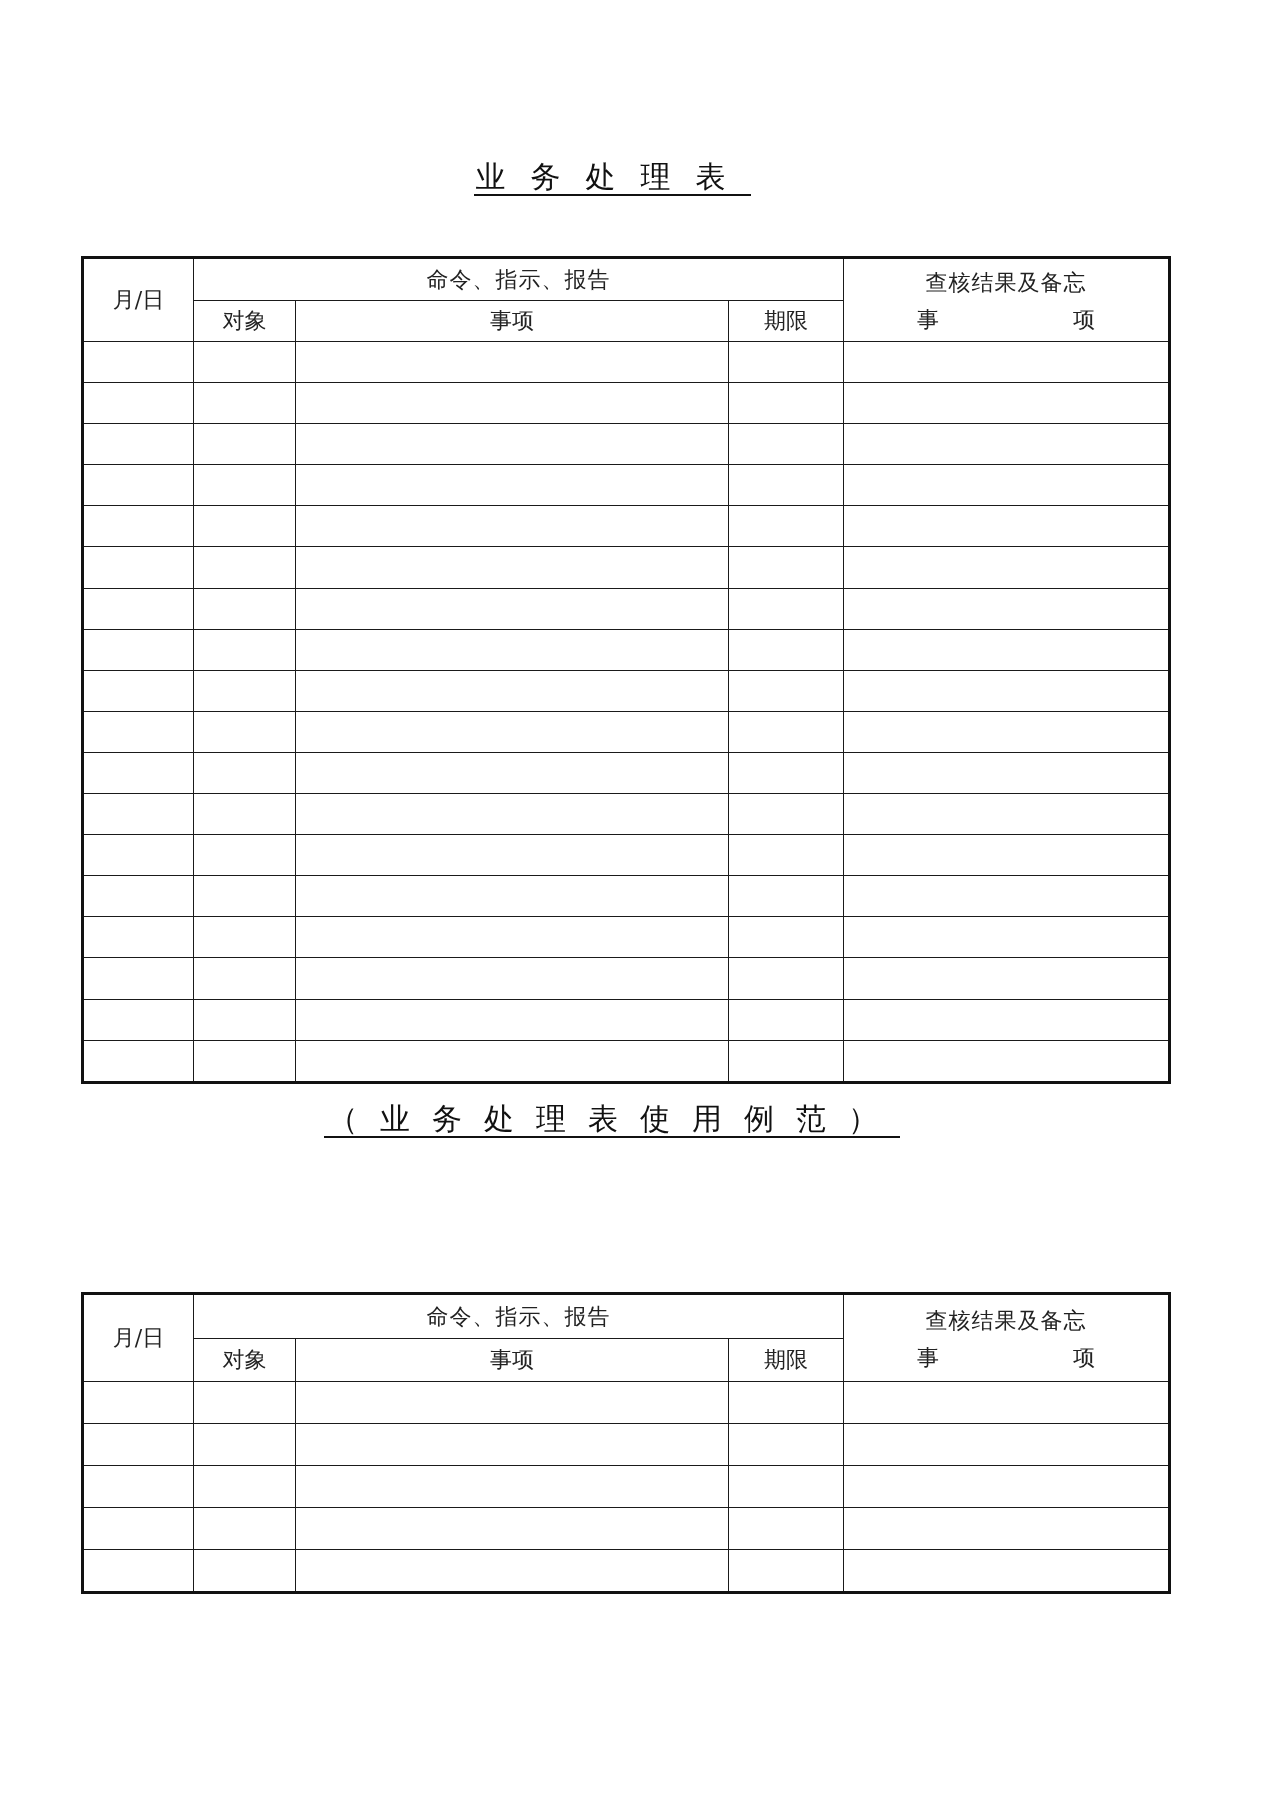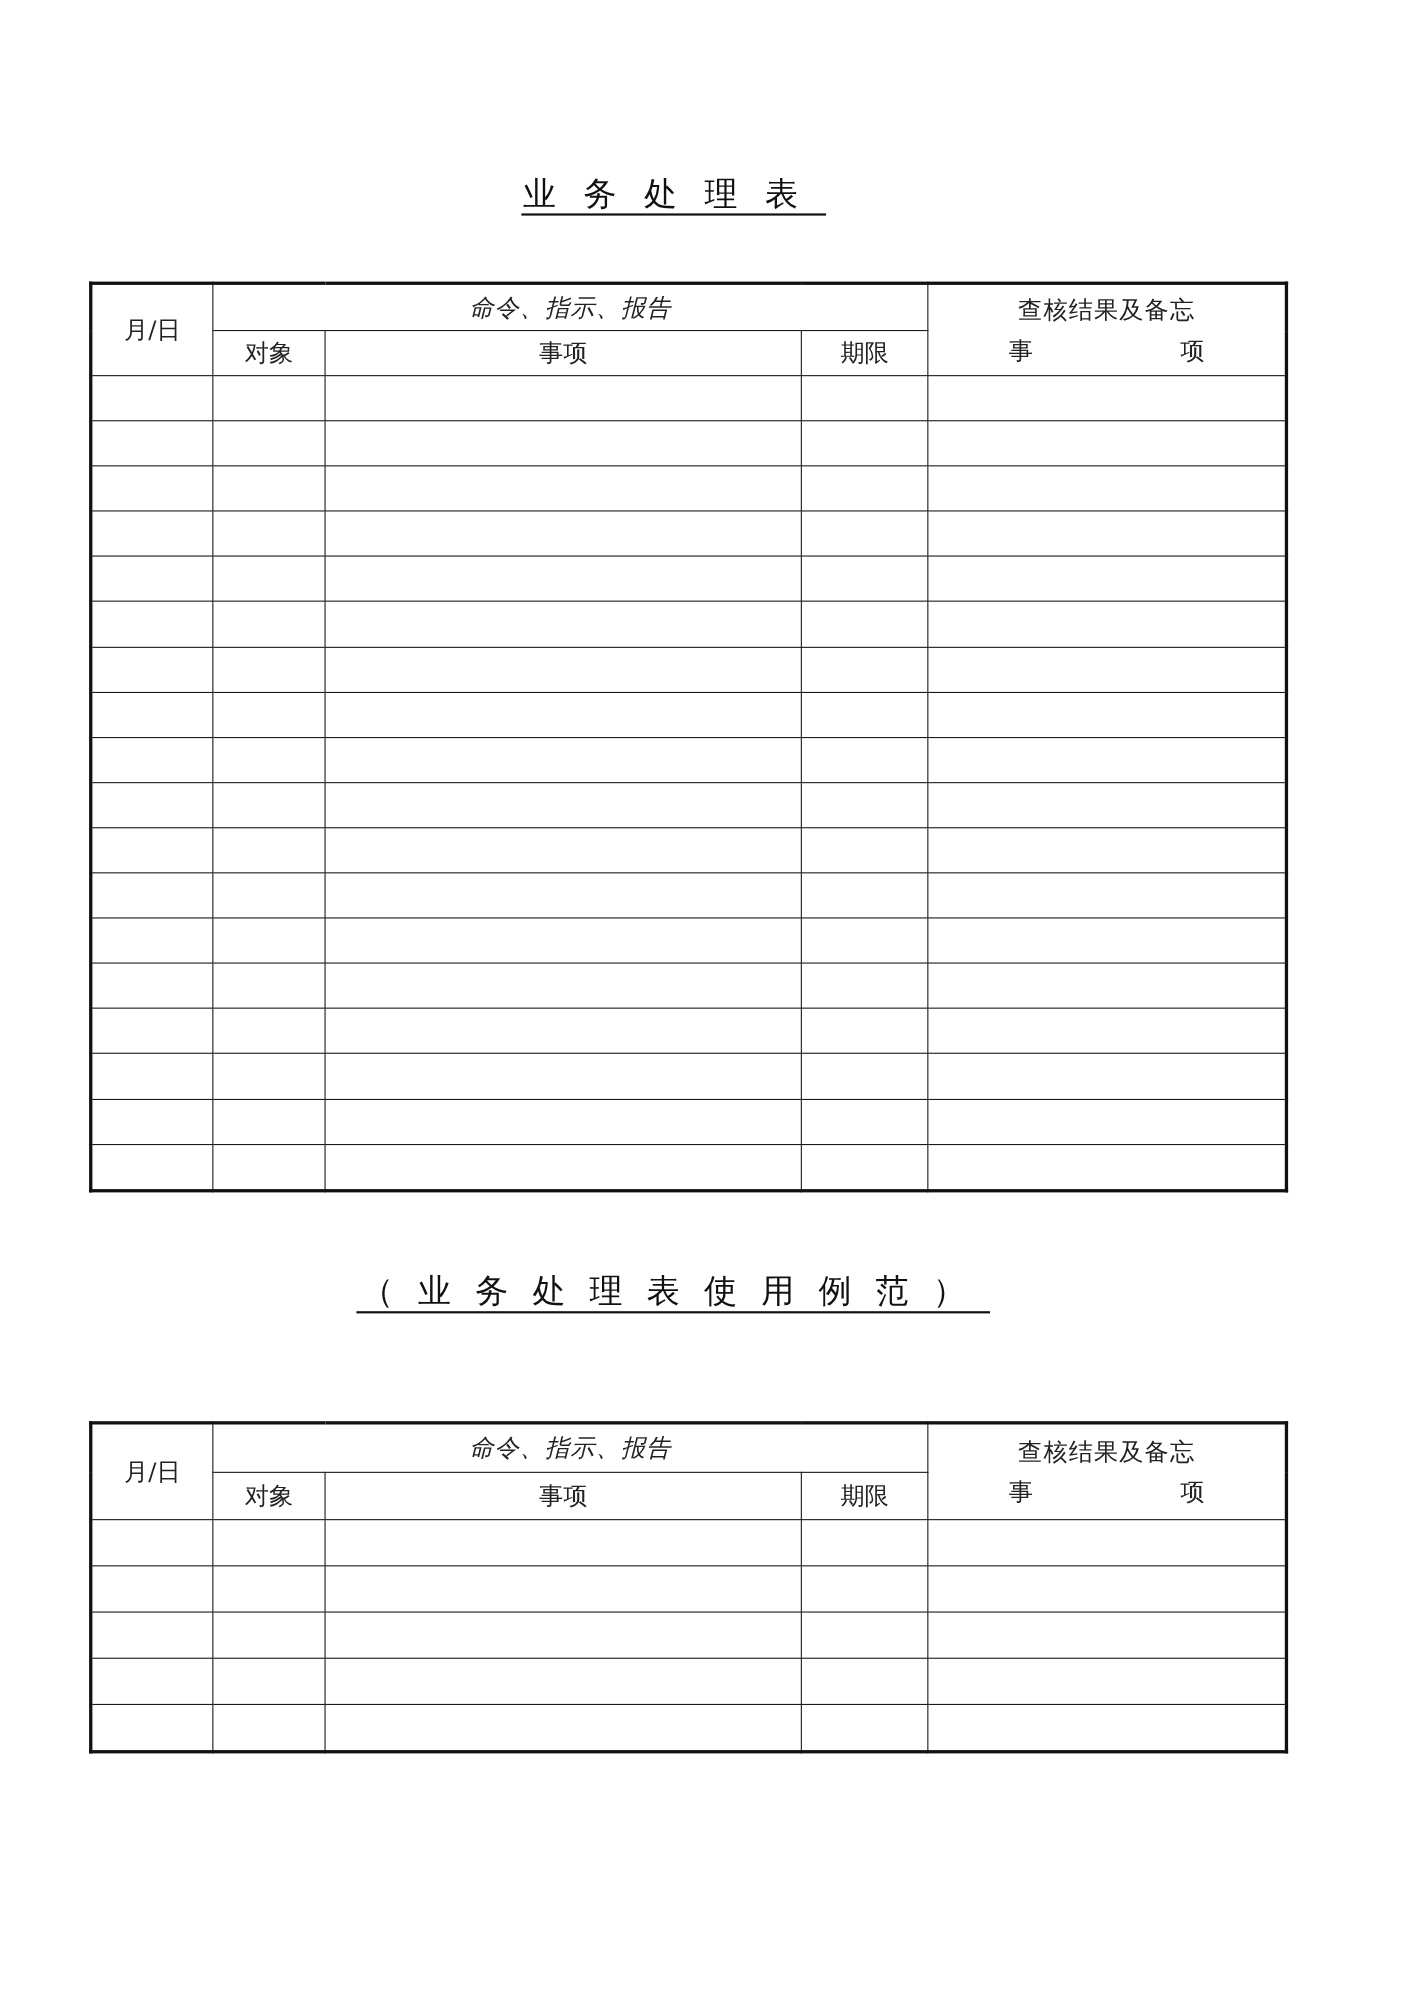--- a/index.html
+++ b/index.html
@@ -15,21 +15,21 @@
     }
     .title span.t {
       display: inline-block;
       letter-spacing: 18px;
       padding-left: 2px;
       border-bottom: 2px solid #111;
       padding-bottom: 0px;
     }
     #title1 { top: 160px; }
     #title1 span.t { letter-spacing: 25px; padding-right: 0; }
-    #title2 { top: 1158px; }
+    #title2 { top: 1102px; }
     #title2 span.t { letter-spacing: 22px; padding-left: 4px; }
 
     table.form {
       position: absolute; left: 81px; width: 1087px;
       border-collapse: collapse;
       border: 3px solid #111;
       table-layout: fixed;
       font-size: 22px;
     }
     table.form td, table.form th {
@@ -51,21 +51,21 @@
     #table2 tr.h1 td { height: 43px; }
     #table2 tr.h2 td { height: 42px; }
     #table2 tr.row td { height: 41px; }
 
     .memo-head { position: relative; }
     .memo-head .l1 { display: block; letter-spacing: 1px; line-height: 38px; padding-top: 2px; }
     .memo-head .l2 {
       display: flex; justify-content: space-between;
       width: 178px; margin: 0 auto; line-height: 36px;
     }
-    .hdr-group { letter-spacing: 1px; font-style: italic; }
+    .hdr-group { letter-spacing: 1px; }
   </style>
 </head>
 <body>
 
 <div class="title" id="title1">
   <span class="t">业务处理表</span>
 </div>
 
 <table class="form" id="table1">
   <colgroup>

